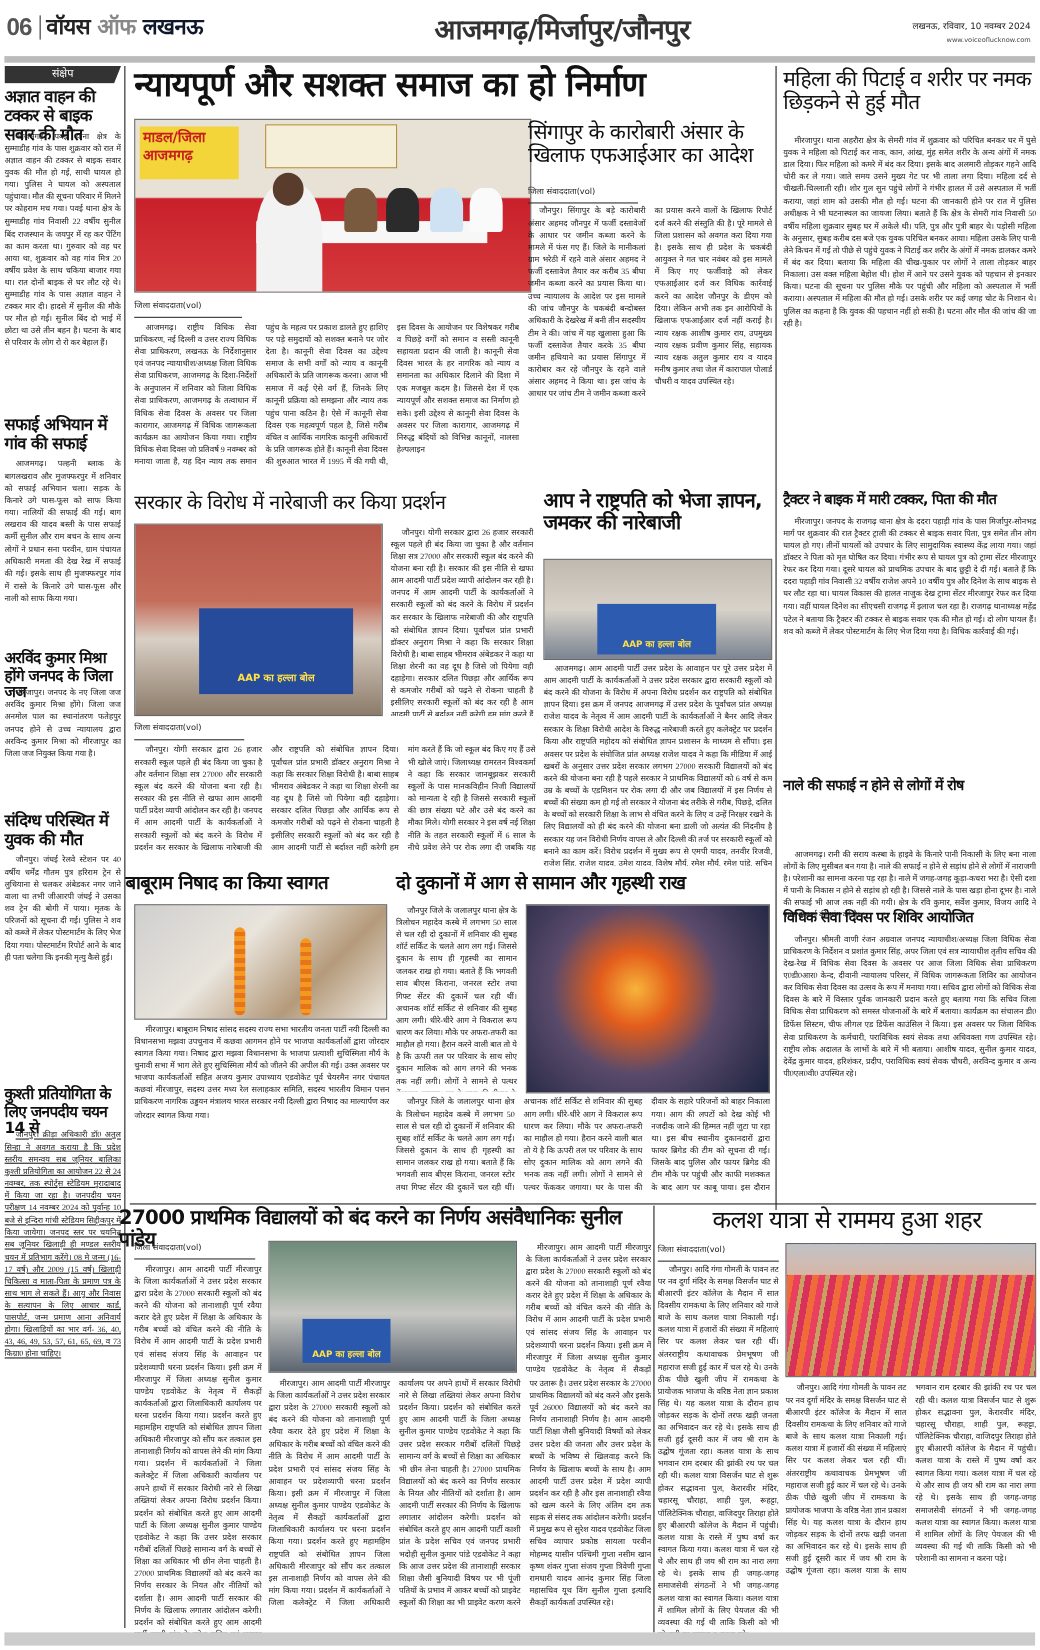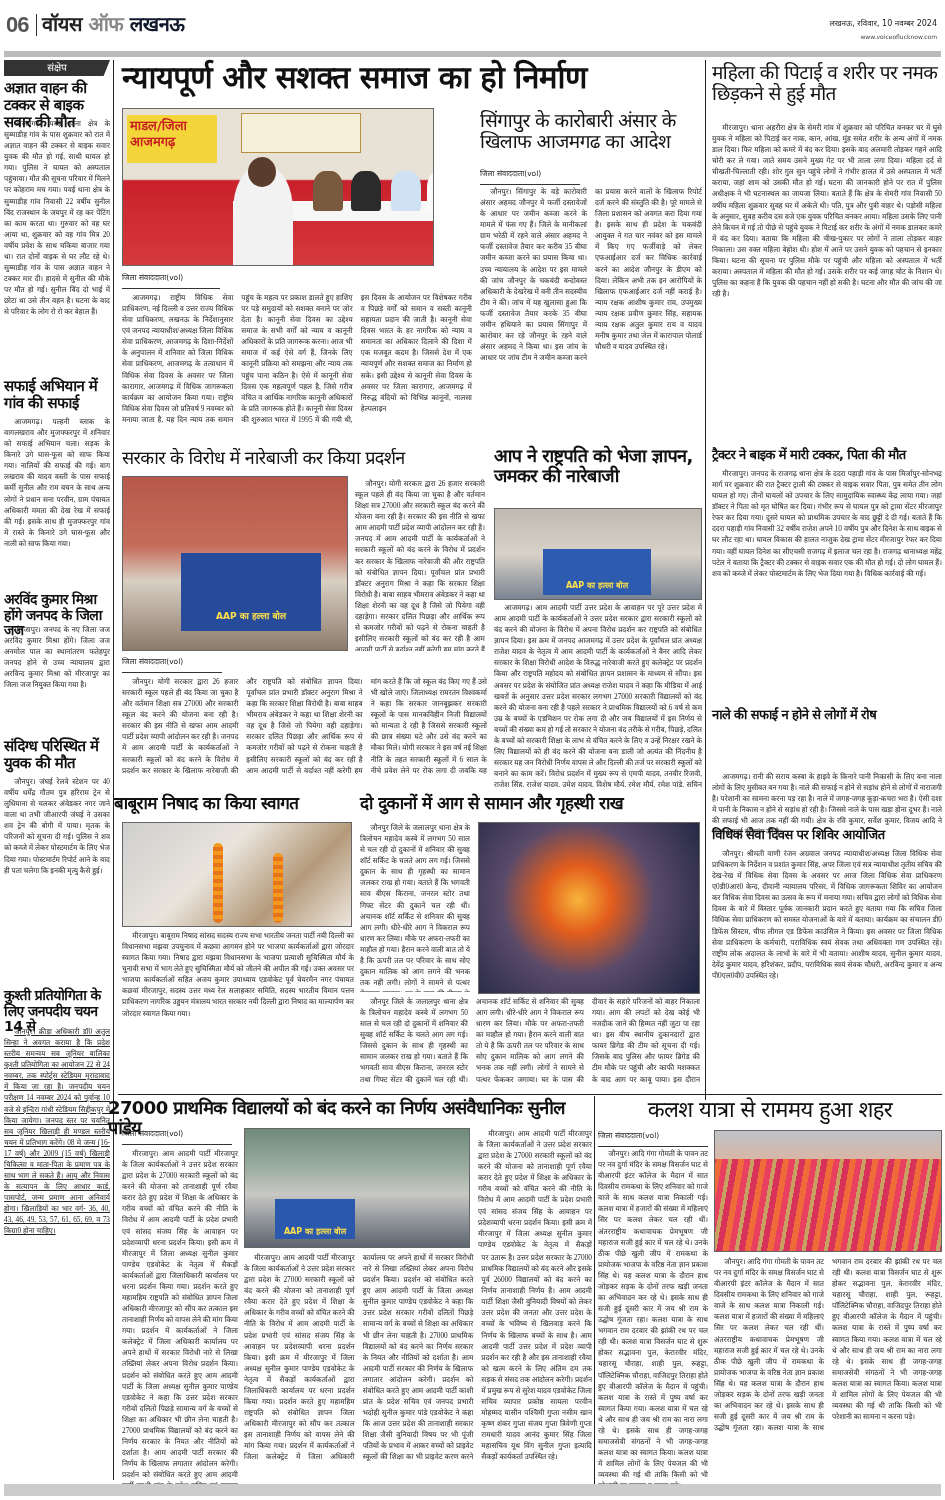--- a/index.html
+++ b/index.html
@@ -53,20 +53,21 @@
 <body>
 
 <div class="masthead">
   <span class="page-num">06</span>
   <span class="page-num-divider"></span>
   <span class="brand">
     <span class="b1">वॉयस</span>
     <span class="b2">ऑफ</span>
     <span class="b3">लखनऊ</span>
   </span>
+  <span class="section-title">आजमगढ़/मिर्जापुर/जौनपुर</span>
   <span class="dateline">लखनऊ, रविवार, 10 नवम्बर 2024</span>
   <span class="website">www.voiceoflucknow.com</span>
   <div class="top-rule"></div>
 </div>
 
 <div class="col-rule" style="left:113px; top:60px; height:1420px;"></div>
 <div class="col-rule" style="left:705px; top:60px; height:1040px;"></div>
 
 <div class="brief-tab">संक्षेप</div>
 
@@ -89,37 +90,37 @@
 <div class="body-text" style="left:4px; top:776px; width:106px; height:206px;">
     <p>जौनपुर। जंघई रेलवे स्टेशन पर 40 वर्षीय धर्मेंद्र गौतम पुत्र हरिराम ट्रेन से लुधियाना से चलकर अंबेडकर नगर जाने वाला था तभी जीआरपी जंघई ने उसका शव ट्रेन की बोगी में पाया। मृतक के परिजनों को सूचना दी गई। पुलिस ने शव को कब्जे में लेकर पोस्टमार्टम के लिए भेज दिया गया। पोस्टमार्टम रिपोर्ट आने के बाद ही पता चलेगा कि इनकी मृत्यु कैसे हुई।</p>
   </div>
 
 <div class="hl" style="left:4px; top:988px; width:108px; font-size:14px;">कुश्ती प्रतियोगिता के लिए जनपदीय चयन 14 से</div>
 <div class="body-text" style="left:4px; top:1026px; width:106px; height:454px;text-decoration:underline;">
     <p>जौनपुर। क्रीड़ा अधिकारी डॉ0 अतुल सिन्हा ने अवगत कराया है कि प्रदेश स्तरीय समन्वय सब जूनियर बालिका कुश्ती प्रतियोगिता का आयोजन 22 से 24 नवम्बर, तक स्पोर्ट्स स्टेडियम मुरादाबाद में किया जा रहा है। जनपदीय चयन परीक्षण 14 नवम्बर 2024 को पूर्वान्ह 10 बजे से इन्दिरा गांधी स्टेडियम सिद्दीकपुर में किया जायेगा। जनपद स्तर पर चयनित सब जूनियर खिलाड़ी ही मण्डल स्तरीय चयन में प्रतिभाग करेंगे। 08 मे जन्म (16-17 वर्ष) और 2009 (15 वर्ष) खिलाड़ी चिकित्सा व माता-पिता के प्रमाण पत्र के साथ भाग ले सकते हैं। आयु और निवास के सत्यापन के लिए आधार कार्ड, पासपोर्ट, जन्म प्रमाण आना अनिवार्य होगा। खिलाड़ियों का भार वर्ग- 36, 40, 43, 46, 49, 53, 57, 61, 65, 69, व 73 किग्रा0 होना चाहिए।</p>
   </div>
 
 <div class="hl" style="left:122px; top:60px; width:580px; font-size:31px;">न्यायपूर्ण और सशक्त समाज का हो निर्माण</div>
-<div class="photo ph-legal" style="left:122px; top:108px; width:312px; height:158px;">
+<div class="photo ph-legal" style="left:122px; top:108px; width:361px; height:158px;">
   <div class="banner1">माडल/जिला आजमगढ़</div>
   <div class="banner2"></div>
   <div class="table"></div>
   <div class="person" style="left:110px; top:58px; width:60px; height:110px; background:#f2f2f2;"></div>
   <div class="head" style="left:125px; top:48px; width:28px; height:30px;"></div>
   <div class="person" style="left:190px; top:62px; width:30px; height:40px; background:#7a5a3e;"></div>
   <div class="person" style="left:228px; top:62px; width:30px; height:40px; background:#2b2b2b;"></div>
   <div class="person" style="left:268px; top:62px; width:30px; height:40px; background:#cfe2f3;"></div>
   <div class="person" style="left:304px; top:62px; width:30px; height:40px; background:#fafafa;"></div>
 </div>
 <div class="byline" style="left:122px; top:272px; width:98px;">जिला संवाददाता(vol)</div>
 <div class="body-text" style="left:122px; top:292px; width:350px; height:140px; column-count:3; column-gap:8px;">
     <p>आजमगढ़। राष्ट्रीय विधिक सेवा प्राधिकरण, नई दिल्ली व उत्तर राज्य विधिक सेवा प्राधिकरण, लखनऊ के निर्देशानुसार एवं जनपद न्यायाधीश/अध्यक्ष जिला विधिक सेवा प्राधिकरण, आजमगढ़ के दिशा-निर्देशों के अनुपालन में शनिवार को जिला विधिक सेवा प्राधिकरण, आजमगढ़ के तत्वाधान में विधिक सेवा दिवस के अवसर पर जिला कारागार, आजमगढ़ में विधिक जागरूकता कार्यक्रम का आयोजन किया गया। राष्ट्रीय विधिक सेवा दिवस जो प्रतिवर्ष 9 नवम्बर को मनाया जाता है, यह दिन न्याय तक समान पहुंच के महत्व पर प्रकाश डालते हुए हाशिए पर पड़े समुदायों को सशक्त बनाने पर जोर देता है। कानूनी सेवा दिवस का उद्देश्य समाज के सभी वर्गों को न्याय व कानूनी अधिकारों के प्रति जागरूक करना। आज भी समाज में कई ऐसे वर्ग हैं, जिनके लिए कानूनी प्रक्रिया को समझना और न्याय तक पहुंच पाना कठिन है। ऐसे में कानूनी सेवा दिवस एक महत्वपूर्ण पहल है, जिसे गरीब वंचित व आर्थिक नागरिक कानूनी अधिकारों के प्रति जागरूक होते हैं। कानूनी सेवा दिवस की शुरुआत भारत में 1995 में की गयी थी, इस दिवस के आयोजन पर विशेषकर गरीब व पिछड़े वर्गों को समान व सस्ती कानूनी सहायता प्रदान की जाती है। कानूनी सेवा दिवस भारत के हर नागरिक को न्याय व समानता का अधिकार दिलाने की दिशा में एक मजबूत कदम है। जिससे देश में एक न्यायपूर्ण और सशक्त समाज का निर्माण हो सके। इसी उद्देश्य से कानूनी सेवा दिवस के अवसर पर जिला कारागार, आजमगढ़ में निरुद्ध बंदियों को विभिन्न कानूनों, नालसा हेल्पलाइन</p>
   </div>
 
-<div class="hl light" style="left:480px; top:110px; width:222px; font-size:19px;">सिंगापुर के कारोबारी अंसार के खिलाफ आजमगढ का आदेश</div>
+<div class="hl light" style="left:480px; top:110px; width:222px; font-size:19px;">सिंगापुर के कारोबारी अंसार के खिलाफ एफआईआर का आदेश</div>
 <div class="byline" style="left:480px; top:168px; width:100px;">जिला संवाददाता(vol)</div>
 <div class="body-text" style="left:480px; top:186px; width:222px; height:246px; column-count:2; column-gap:8px;">
     <p>जौनपुर। सिंगापुर के बड़े कारोबारी अंसार अहमद जौनपुर में फर्जी दस्तावेजों के आधार पर जमीन कब्जा करने के मामले में फंस गए हैं। जिले के मानीकलां ग्राम भरेठी में रहने वाले अंसार अहमद ने फर्जी दस्तावेज तैयार कर करीब 35 बीघा जमीन कब्जा करने का प्रयास किया था। उच्च न्यायालय के आदेश पर इस मामले की जांच जौनपुर के चकबंदी बन्दोबस्त अधिकारी के देखरेख में बनी तीन सदस्यीय टीम ने की। जांच में यह खुलासा हुआ कि फर्जी दस्तावेज तैयार करके 35 बीघा जमीन हथियाने का प्रयास सिंगापुर में कारोबार कर रहे जौनपुर के रहने वाले अंसार अहमद ने किया था। इस जांच के आधार पर जांच टीम ने जमीन कब्जा करने का प्रयास करने वालों के खिलाफ रिपोर्ट दर्ज करने की संस्तुति की है। पूरे मामले से जिला प्रशासन को अवगत करा दिया गया है। इसके साथ ही प्रदेश के चकबंदी आयुक्त ने गत चार नवंबर को इस मामले में किए गए फर्जीवाड़े को लेकर एफआईआर दर्ज कर विधिक कार्रवाई करने का आदेश जौनपुर के डीएम को दिया। लेकिन अभी तक इन आरोपियों के खिलाफ एफआईआर दर्ज नहीं कराई है। न्याय रक्षक आशीष कुमार राय, उपमुख्य न्याय रक्षक प्रवीण कुमार सिंह, सहायक न्याय रक्षक अतुल कुमार राय व यादव मनीष कुमार तथा जेल में कारापाल पोलार्ड चौधरी व यादव उपस्थित रहे।</p>
   </div>
 
 <div class="hl light" style="left:712px; top:62px; width:230px; font-size:19px;">महिला की पिटाई व शरीर पर नमक छिड़कने से हुई मौत</div>
 <div class="body-text" style="left:712px; top:122px; width:230px; height:324px;">
     <p>मीरजापुर। थाना अहरौरा क्षेत्र के सेमरी गांव में शुक्रवार को परिचित बनकर घर में घुसे युवक ने महिला को पिटाई कर नाक, कान, आंख, मुंह समेत शरीर के अन्य अंगों में नमक डाल दिया। फिर महिला को कमरे में बंद कर दिया। इसके बाद अलमारी तोड़कर गहने आदि चोरी कर ले गया। जाते समय उसने मुख्य गेट पर भी ताला लगा दिया। महिला दर्द से चीखती-चिल्लाती रही। शोर गुल सुन पहुंचे लोगों ने गंभीर हालत में उसे अस्पताल में भर्ती कराया, जहां शाम को उसकी मौत हो गई। घटना की जानकारी होने पर रात में पुलिस अधीक्षक ने भी घटनास्थल का जायजा लिया। बताते हैं कि क्षेत्र के सेमरी गांव निवासी 50 वर्षीय महिला शुक्रवार सुबह घर में अकेले थी। पति, पुत्र और पुत्री बाहर थे। पड़ोसी महिला के अनुसार, सुबह करीब दस बजे एक युवक परिचित बनकर आया। महिला उसके लिए पानी लेने किचन में गई तो पीछे से पहुंचे युवक ने पिटाई कर शरीर के अंगों में नमक डालकर कमरे में बंद कर दिया। बताया कि महिला की चीख-पुकार पर लोगों ने ताला तोड़कर बाहर निकाला। उस वक्त महिला बेहोश थी। होश में आने पर उसने युवक को पहचान से इनकार किया। घटना की सूचना पर पुलिस मौके पर पहुंची और महिला को अस्पताल में भर्ती कराया। अस्पताल में महिला की मौत हो गई। उसके शरीर पर कई जगह चोट के निशान थे। पुलिस का कहना है कि युवक की पहचान नहीं हो सकी है। घटना और मौत की जांच की जा रही है।</p>
   </div>
 

